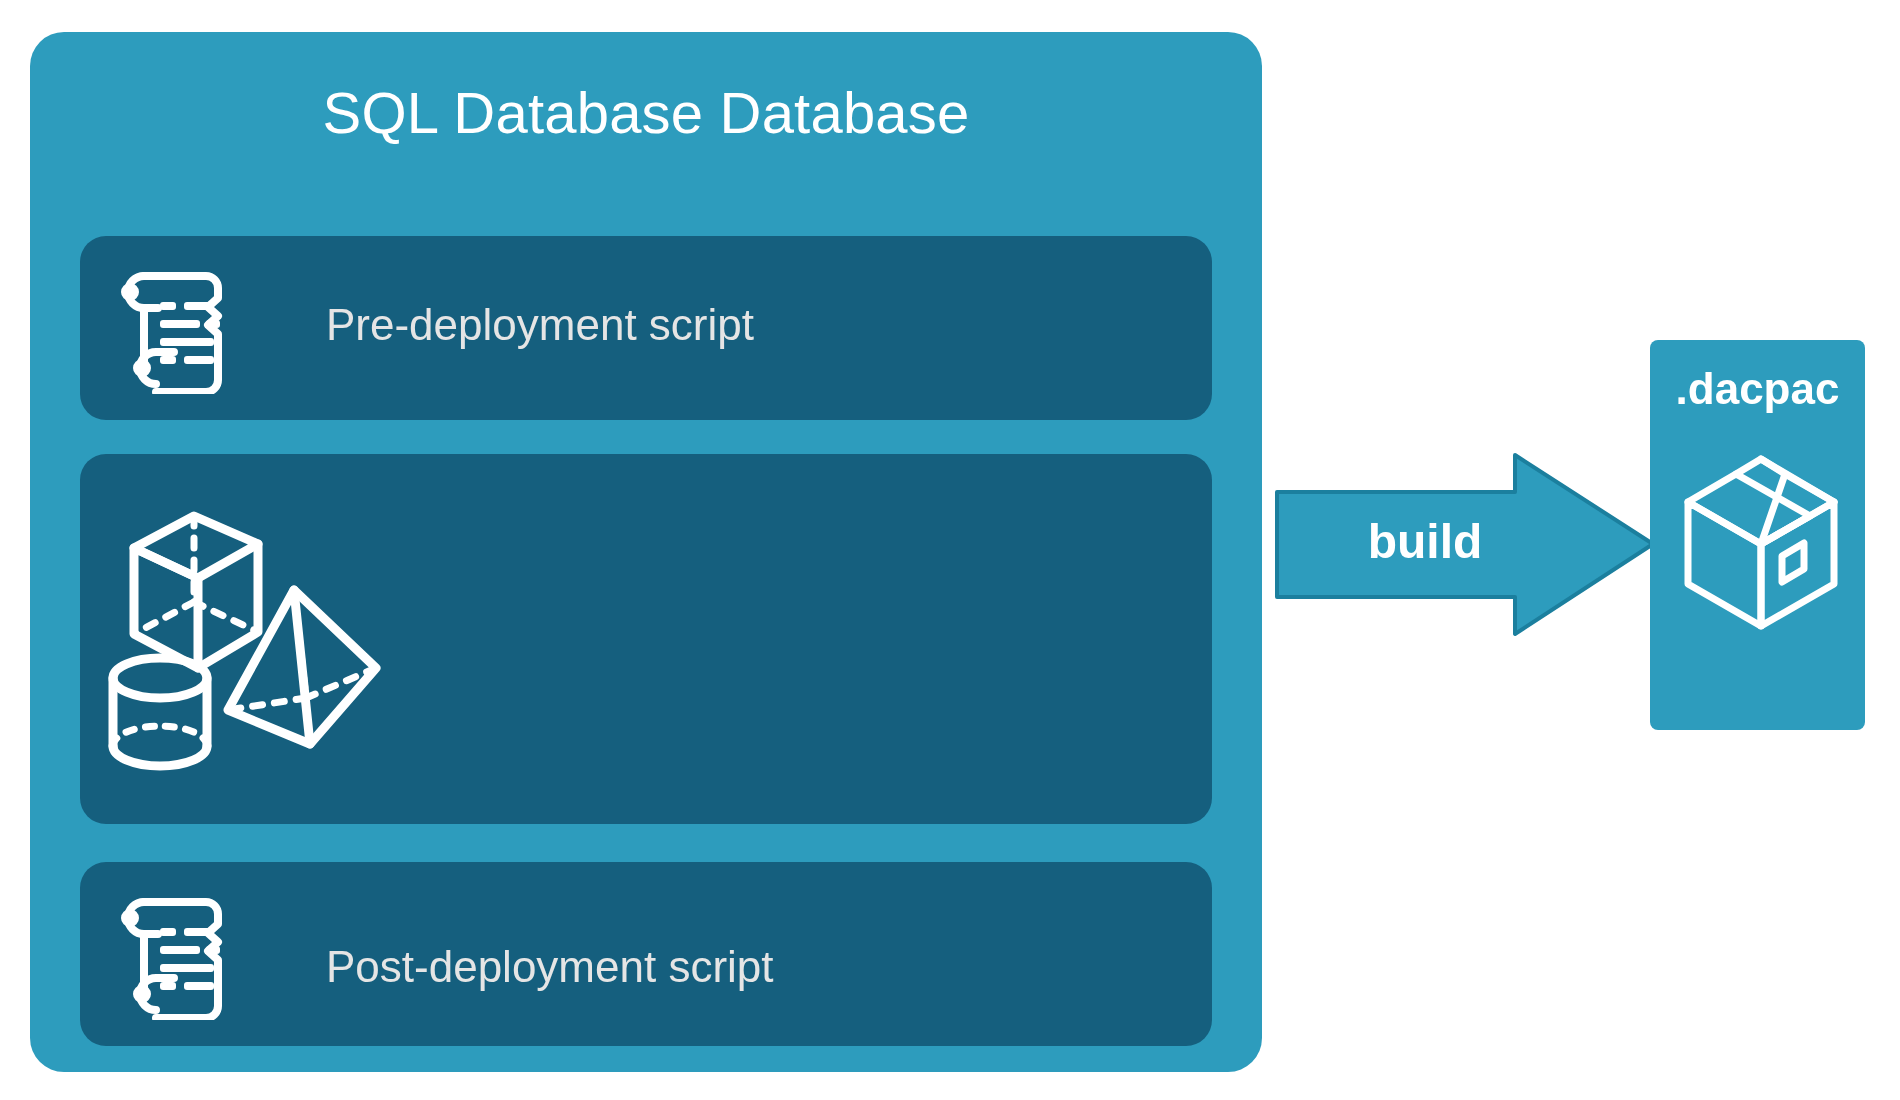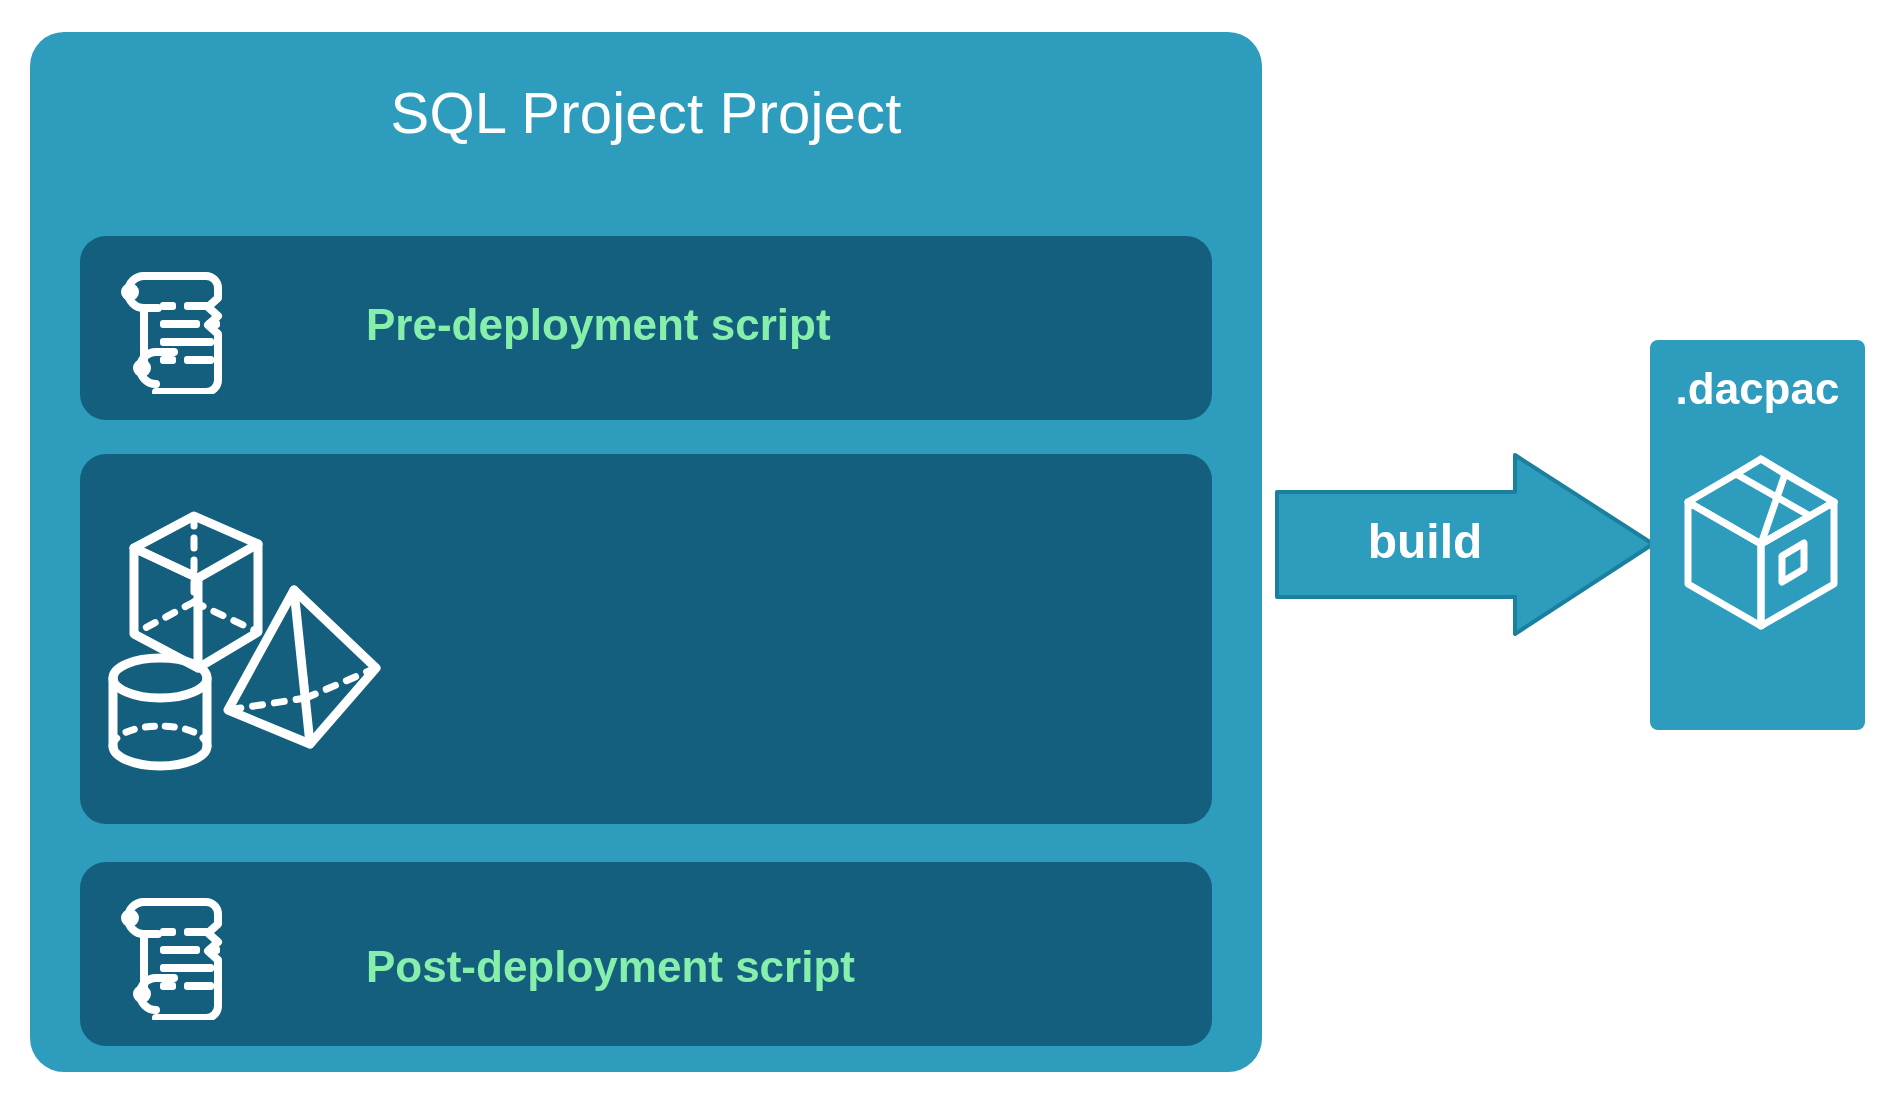--- a/index.html
+++ b/index.html
@@ -66,26 +66,25 @@
   .card-icon {
     position: absolute;
     display: block;
   }
   .icon-scroll-pre  { left: 22px; top: 26px;  width: 140px; height: 132px; }
   .icon-scroll-post { left: 22px; top: 26px;  width: 140px; height: 132px; }
   .icon-shapes      { left: 18px; top: 28px;  width: 290px; height: 300px; }
 
   .card-label {
     position: absolute;
-    color: #86efac;
+    color: #e5e5e5;
     font-size: 44px;
     line-height: 58px;
-    font-weight: 700;
-    white-space: nowrap;
-    margin-left: 40px;
+    font-weight: 400;
+    white-space: nowrap;
   }
   .label-pre  { left: 246px; top: 60px; }
   .label-post { left: 246px; top: 76px; }
   .label-objs { left: 336px; top: 118px; }
   .label-objs .l2 { display: block; }
 
   
   .build-arrow {
     position: absolute;
     left: 1275px;
@@ -137,21 +136,21 @@
     height: 190px;
   }
 </style>
 </head>
 <body>
 
 <div id="canvas">
 
   <div class="project-container">
 
-    <div class="project-title">SQL Project Project</div>
+    <div class="project-title">SQL Database Database</div>
 
     <div class="card card-pre">
 
       <svg class="card-icon icon-scroll-pre" viewBox="0 0 140 132">
         <g fill="none" stroke="#ffffff" stroke-width="8" stroke-linecap="round" stroke-linejoin="round">
 
           <path d="M42 14 H104 a12 12 0 0 1 12 12 v10 l-10 9 10 9 -10 9 10 9 v46 a12 12 0 0 1 -12 12 H54"></path>
 
           <path d="M42 14 a16 16 0 0 0 0 32 h14"></path>
           <circle cx="28" cy="30" r="5"></circle>

